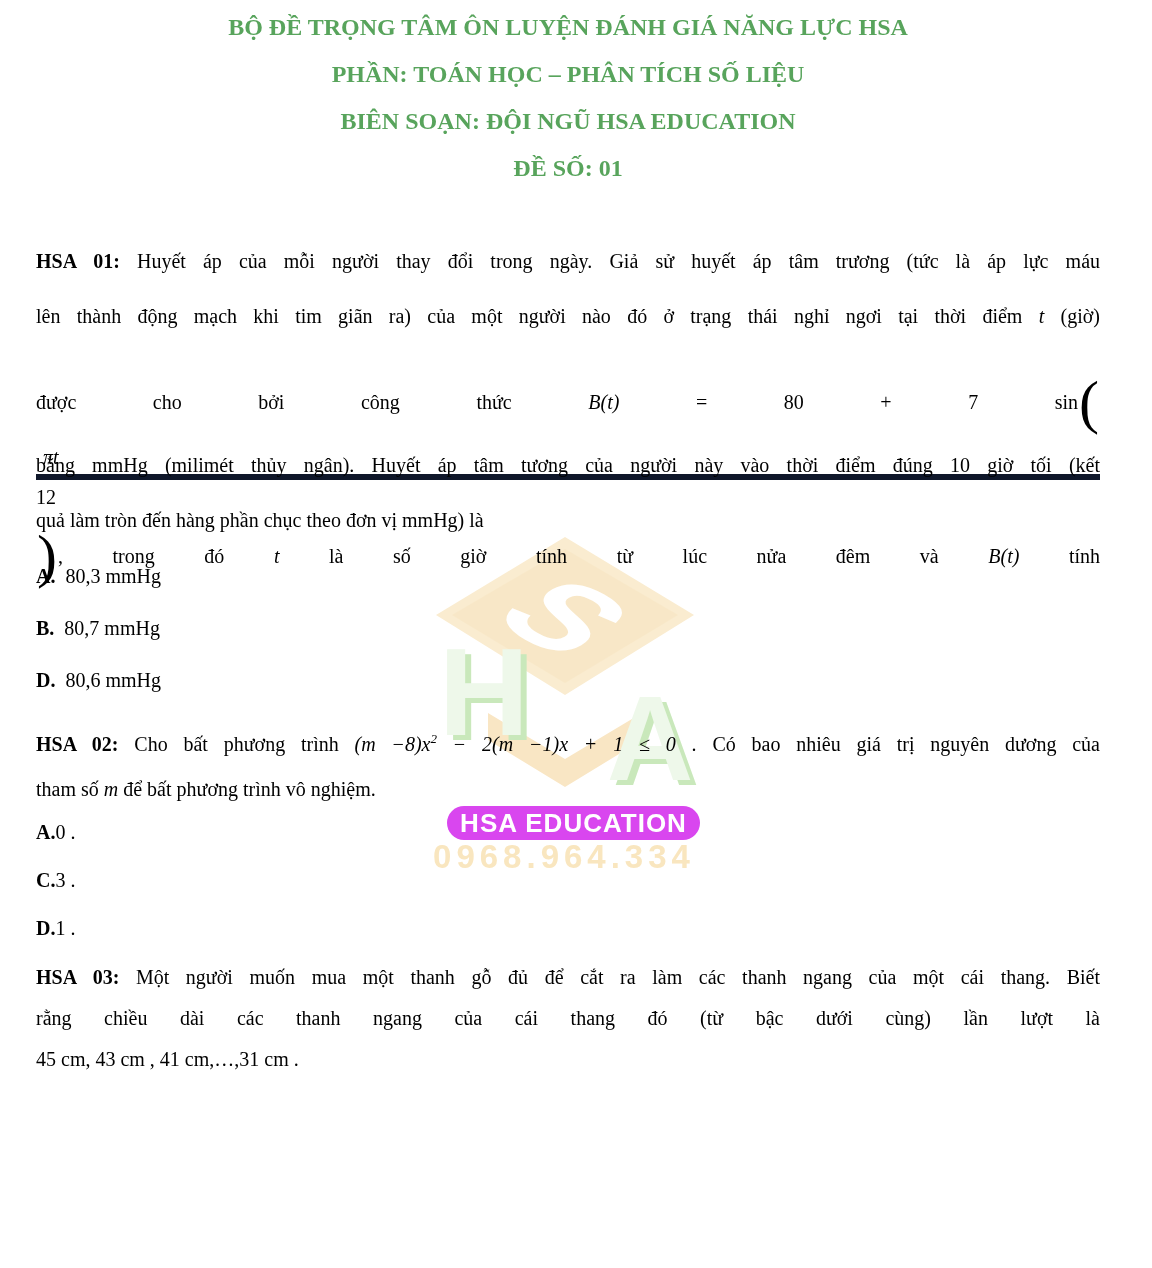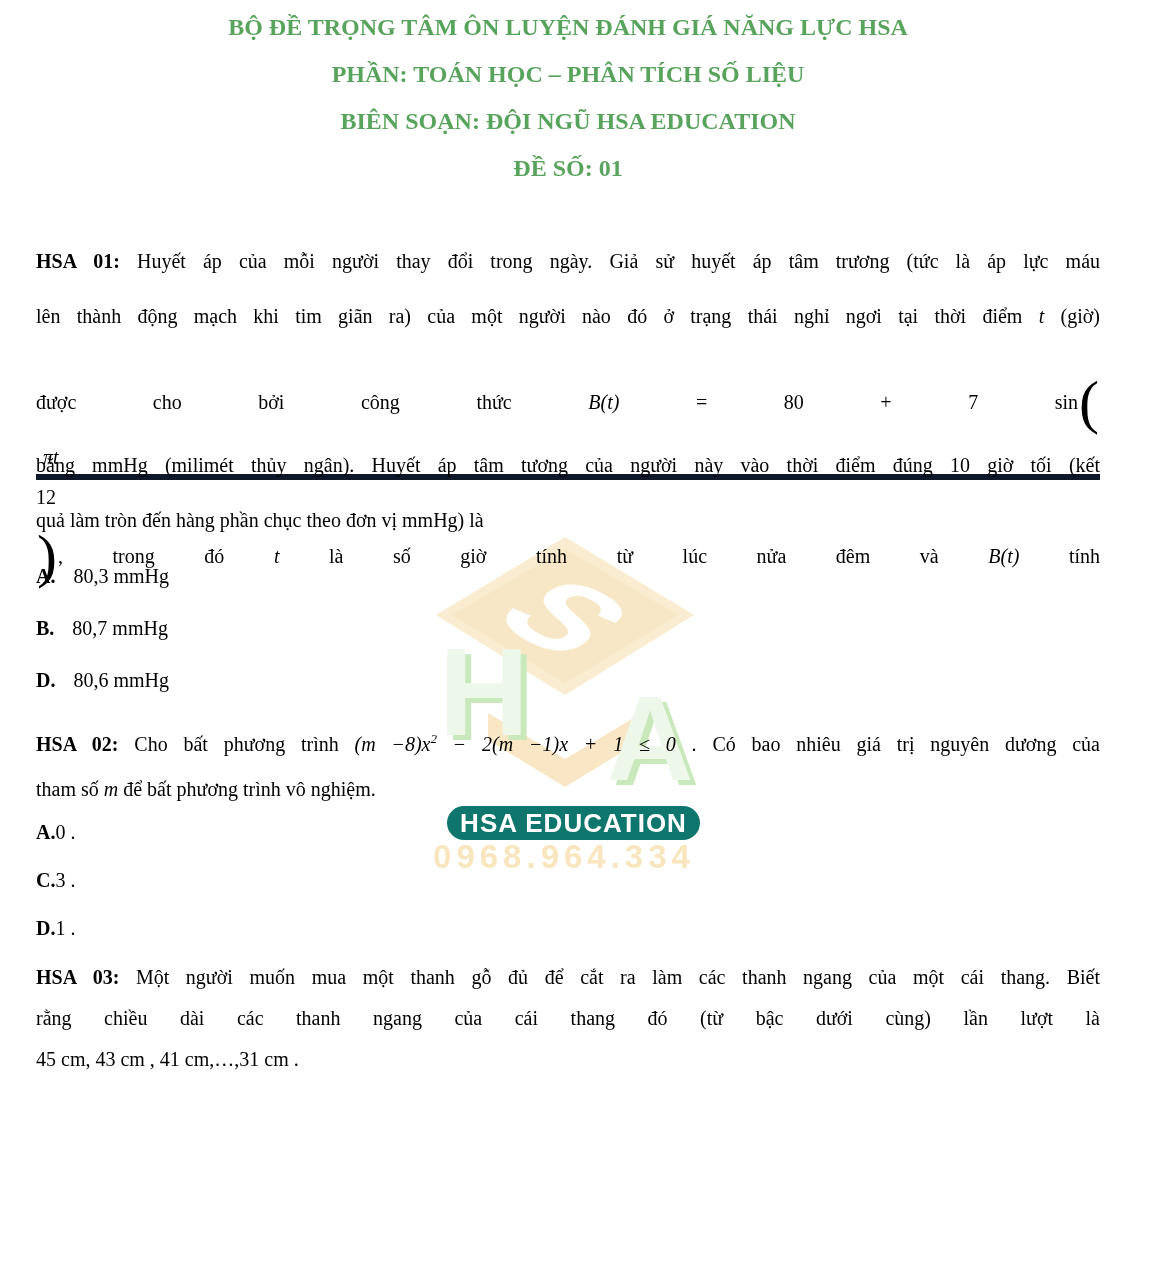--- a/index.html
+++ b/index.html
@@ -7,21 +7,21 @@
     position:relative; width:1152px; height:1268px; background:#ffffff;
     font-family:"Liberation Serif","DejaVu Serif",serif;
     font-size:20px; color:#000; overflow:hidden;
   }
 
   
   .watermark { position:absolute; inset:0; z-index:0; }
   .wm-logo { position:absolute; left:430px; top:535px; width:268px; height:285px; }
   .wm-band {
     position:absolute; left:447px; top:806px; width:253px; height:34px;
-    background:#0f766e; border-radius:17px;
+    background:#d946ef; border-radius:17px;
     display:flex; align-items:center; justify-content:center;
     font-family:"Liberation Sans","DejaVu Sans",sans-serif;
     font-weight:bold; font-size:26px; color:#ffffff; letter-spacing:1px;
   }
   .wm-phone {
     position:absolute; left:419px; top:838px; width:290px;
     text-align:center;
     font-family:"Liberation Sans","DejaVu Sans",sans-serif;
     font-weight:bold; font-size:33px; color:#f9e6bf; letter-spacing:5px;
   }
@@ -51,21 +51,21 @@
   .frac {
     display:inline-block; vertical-align:middle; text-align:center;
     line-height:1.15; font-size:20px;
   }
   .frac .fnum { display:block; padding:0 7px 3px 7px; border-bottom:6px solid #0f172a; }
   .frac .fden { display:block; padding-top:3px; }
 
   .opts  { margin-top:28px; }
   .opt   { height:28px; line-height:28px; margin-bottom:24px; }
   .opt .optlabel { font-weight:bold; }
-  .opt .opttext  { margin-left:18px; }
+  .opt .opttext  { margin-left:10px; }
 
   #q2 { margin-top:30px; }
   .l2 { line-height:30px; margin-bottom:15px; }
   sup { font-size:13px; }
   .opts2 { }
   .opt2  { height:26px; line-height:26px; margin-bottom:22px; }
 
   #q3 { margin-top:20px; }
   .l3 { line-height:28px; margin-bottom:13px; }
 </style>

